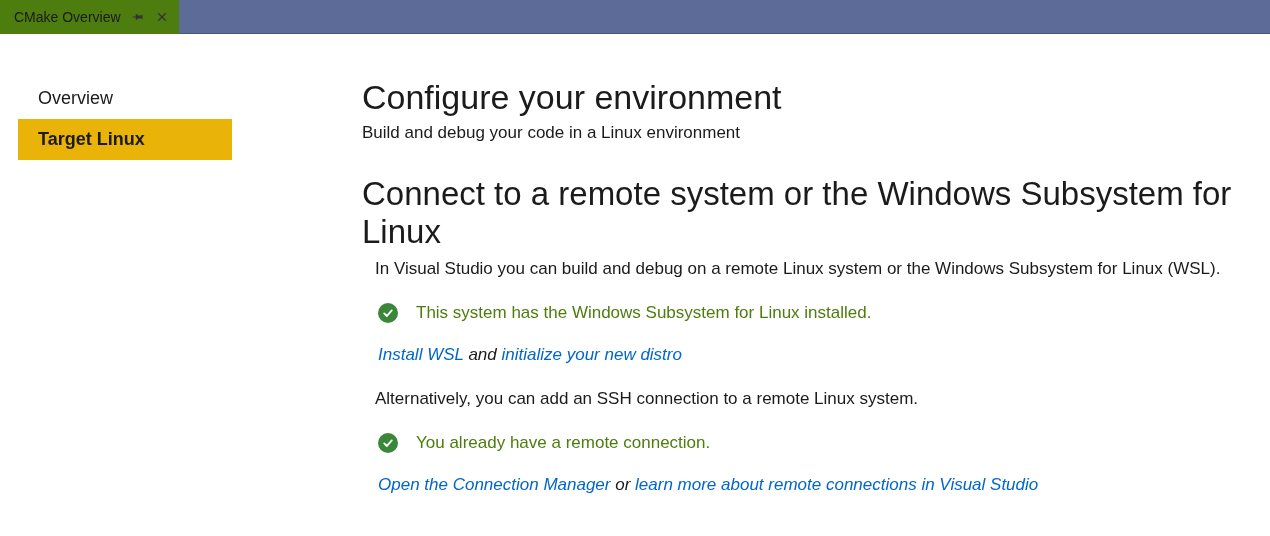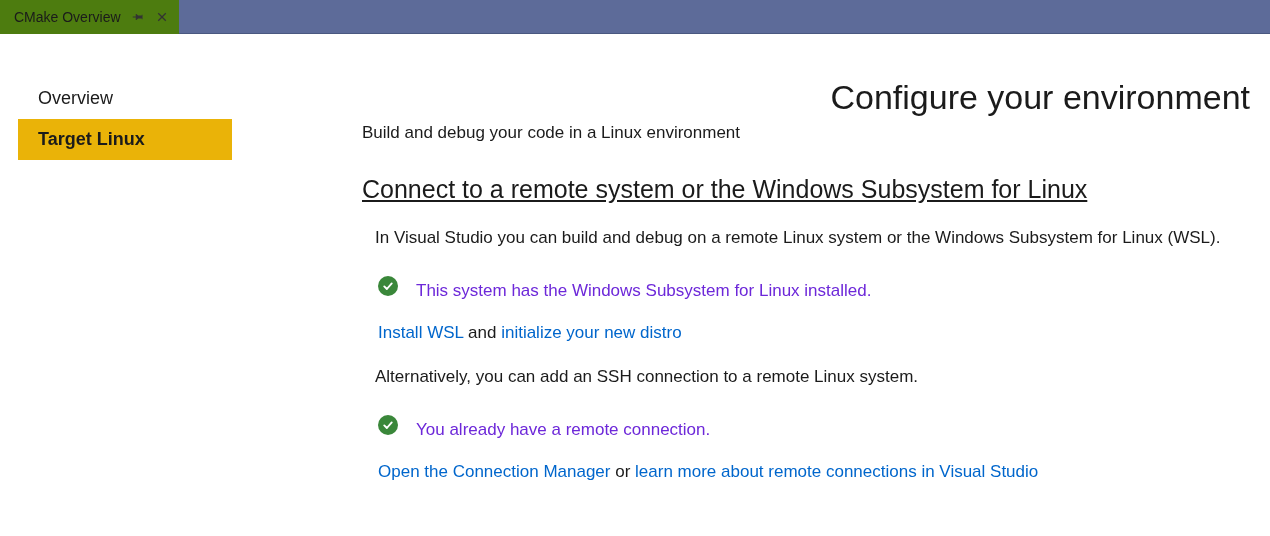--- a/index.html
+++ b/index.html
@@ -61,33 +61,31 @@
     .main {
       flex: 1;
       padding-left: 130px;
       padding-right: 20px;
     }
     h1 {
       font-size: 34px;
       font-weight: 400;
       color: #1b1b1b;
       margin-bottom: 6px;
-      text-align: right;
     }
     .subtitle {
       font-size: 17px;
       color: #1b1b1b;
       margin-bottom: 32px;
     }
     h2 {
-      font-size: 25px;
+      font-size: 33px;
       font-weight: 400;
       color: #1b1b1b;
-      margin-bottom: 22px;
-      text-decoration: underline;
+      margin-bottom: 6px;
     }
     .para {
       font-size: 17px;
       color: #1b1b1b;
       line-height: 1.4;
       margin-bottom: 22px;
       margin-left: 13px;
     }
     .status-row {
       display: flex;
@@ -100,25 +98,26 @@
       width: 20px;
       height: 20px;
       border-radius: 50%;
       background: #3a873a;
       display: flex;
       align-items: center;
       justify-content: center;
       flex-shrink: 0;
     }
     .check-icon svg { width: 12px; height: 12px; }
-    .status-text { font-size: 17px; color: #6d28d9; margin-top: 9px; }
+    .status-text { font-size: 17px; color: #4d7c0f; }
     .link-row {
       font-size: 17px;
       padding-left: 16px;
       margin-bottom: 22px;
+      font-style: italic;
     }
     .link {
       color: #0066cc;
       cursor: pointer;
     }
     .plain { color: #1b1b1b; }
   </style>
 </head>
 <body>
 

